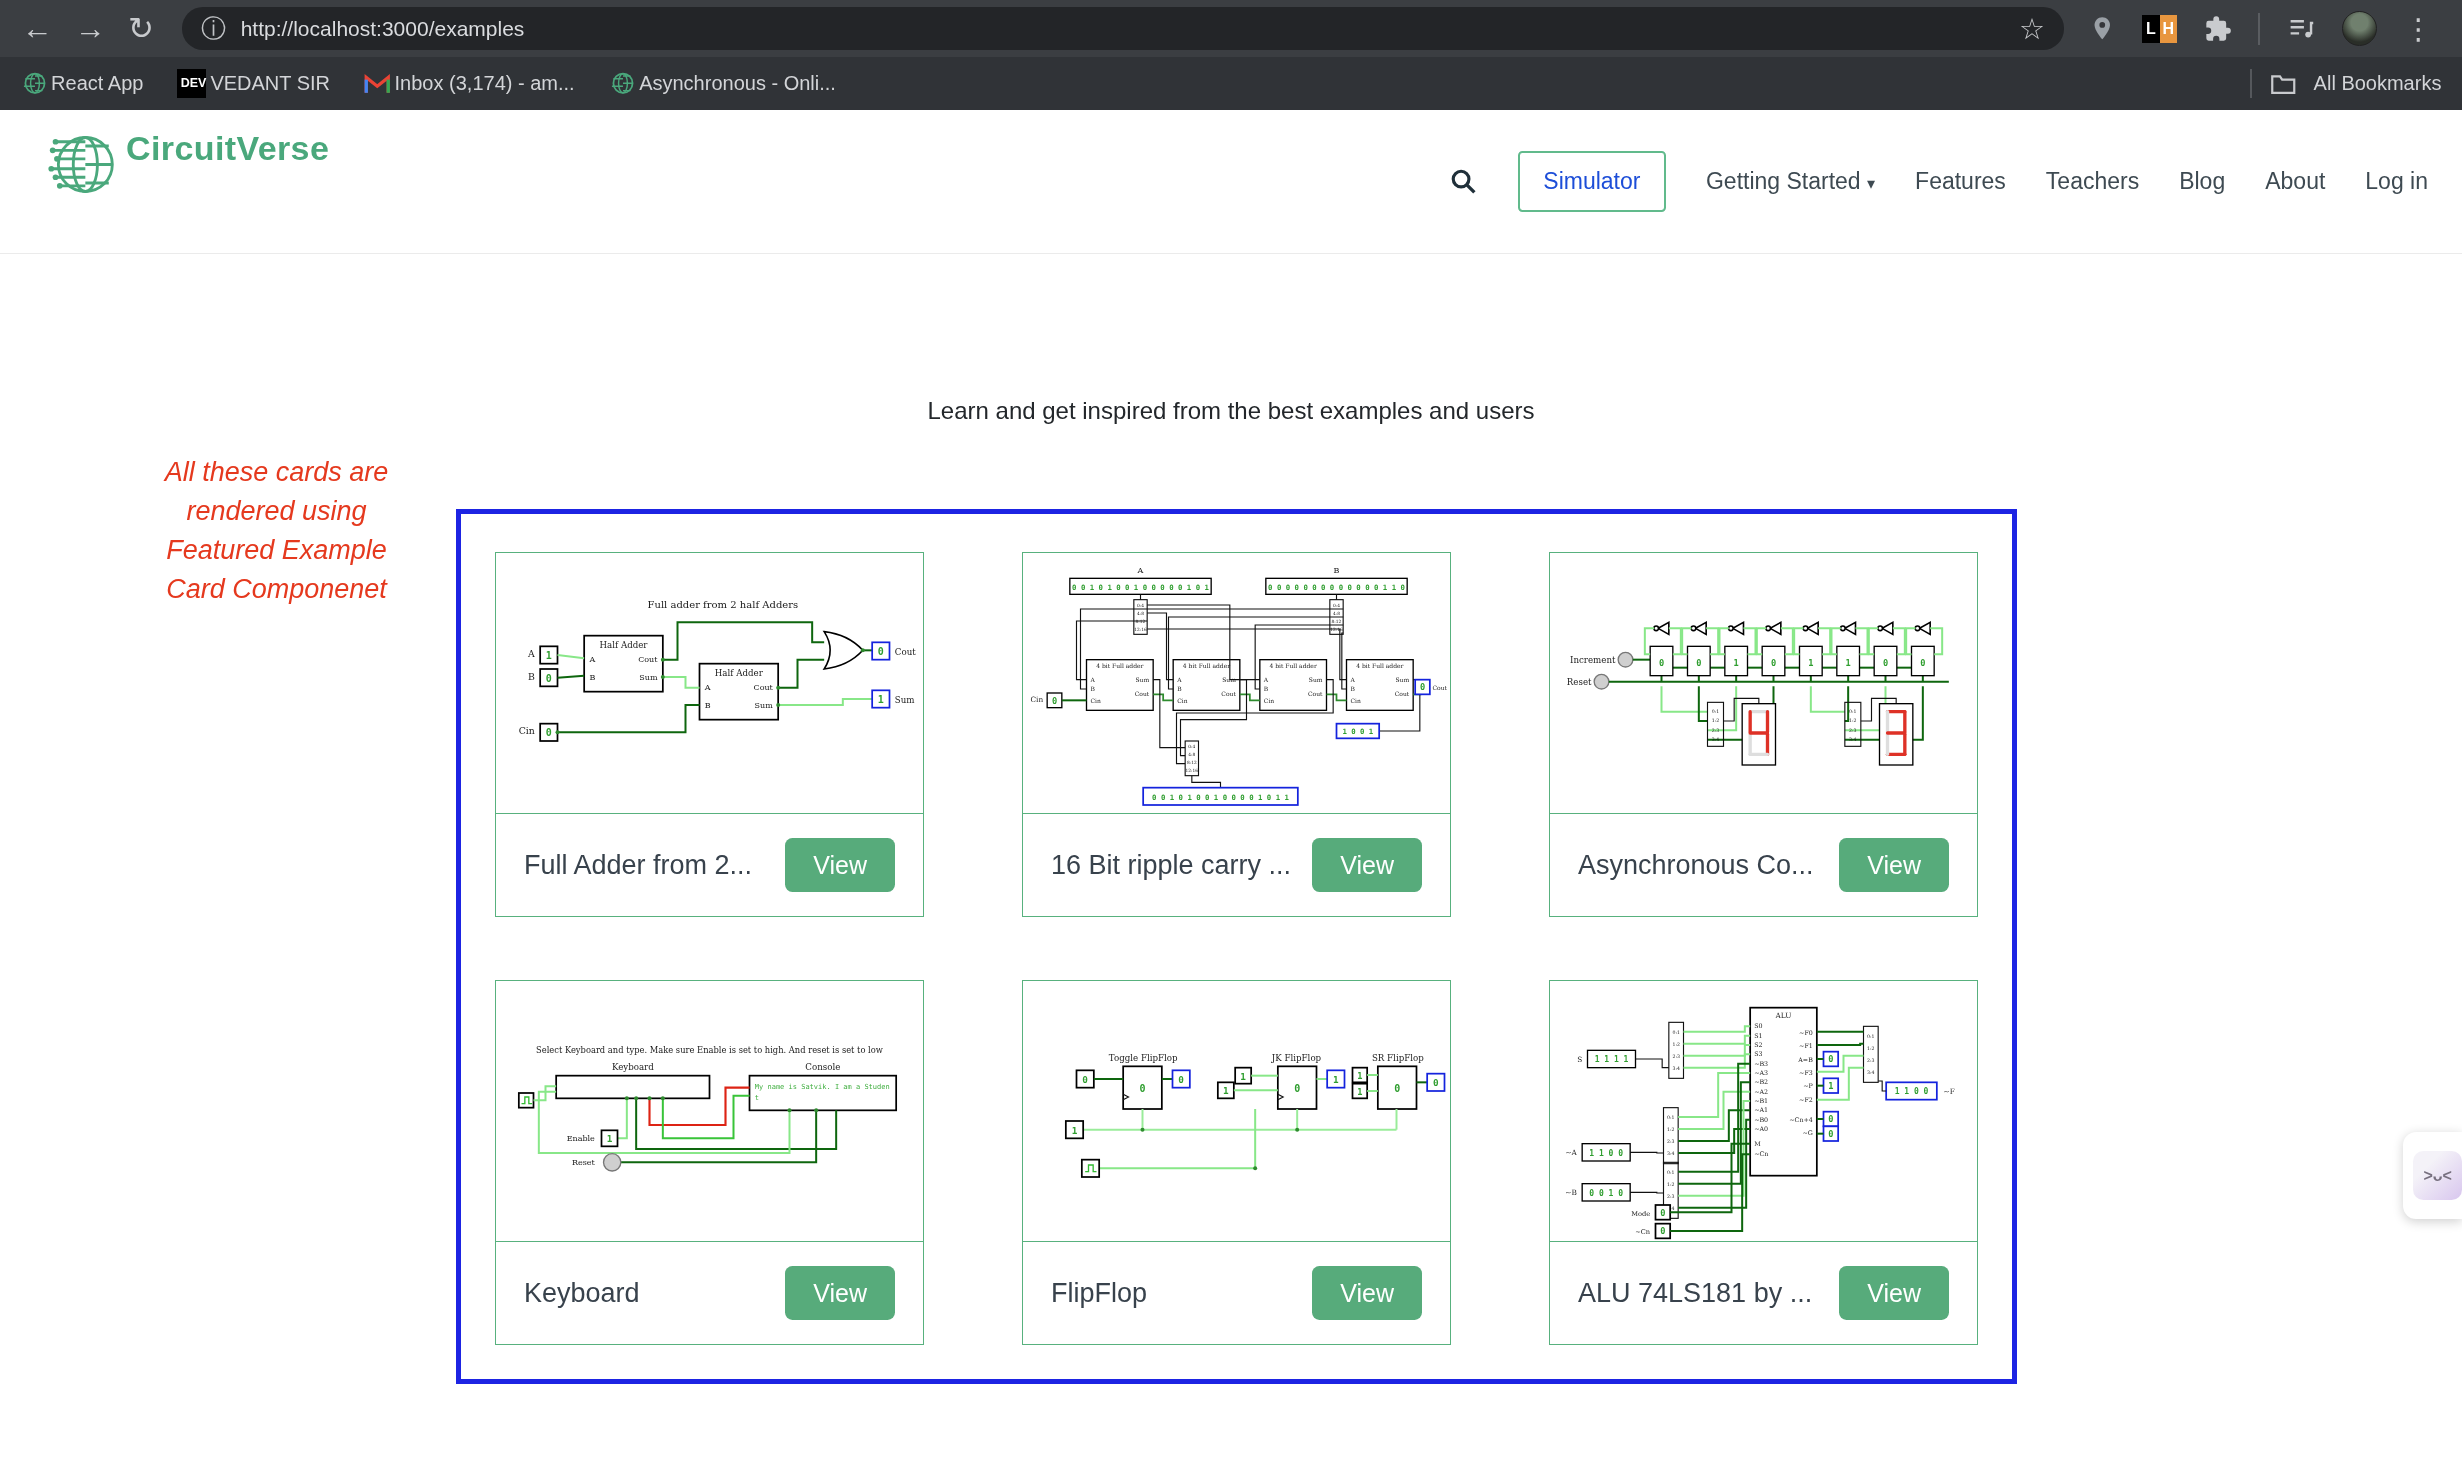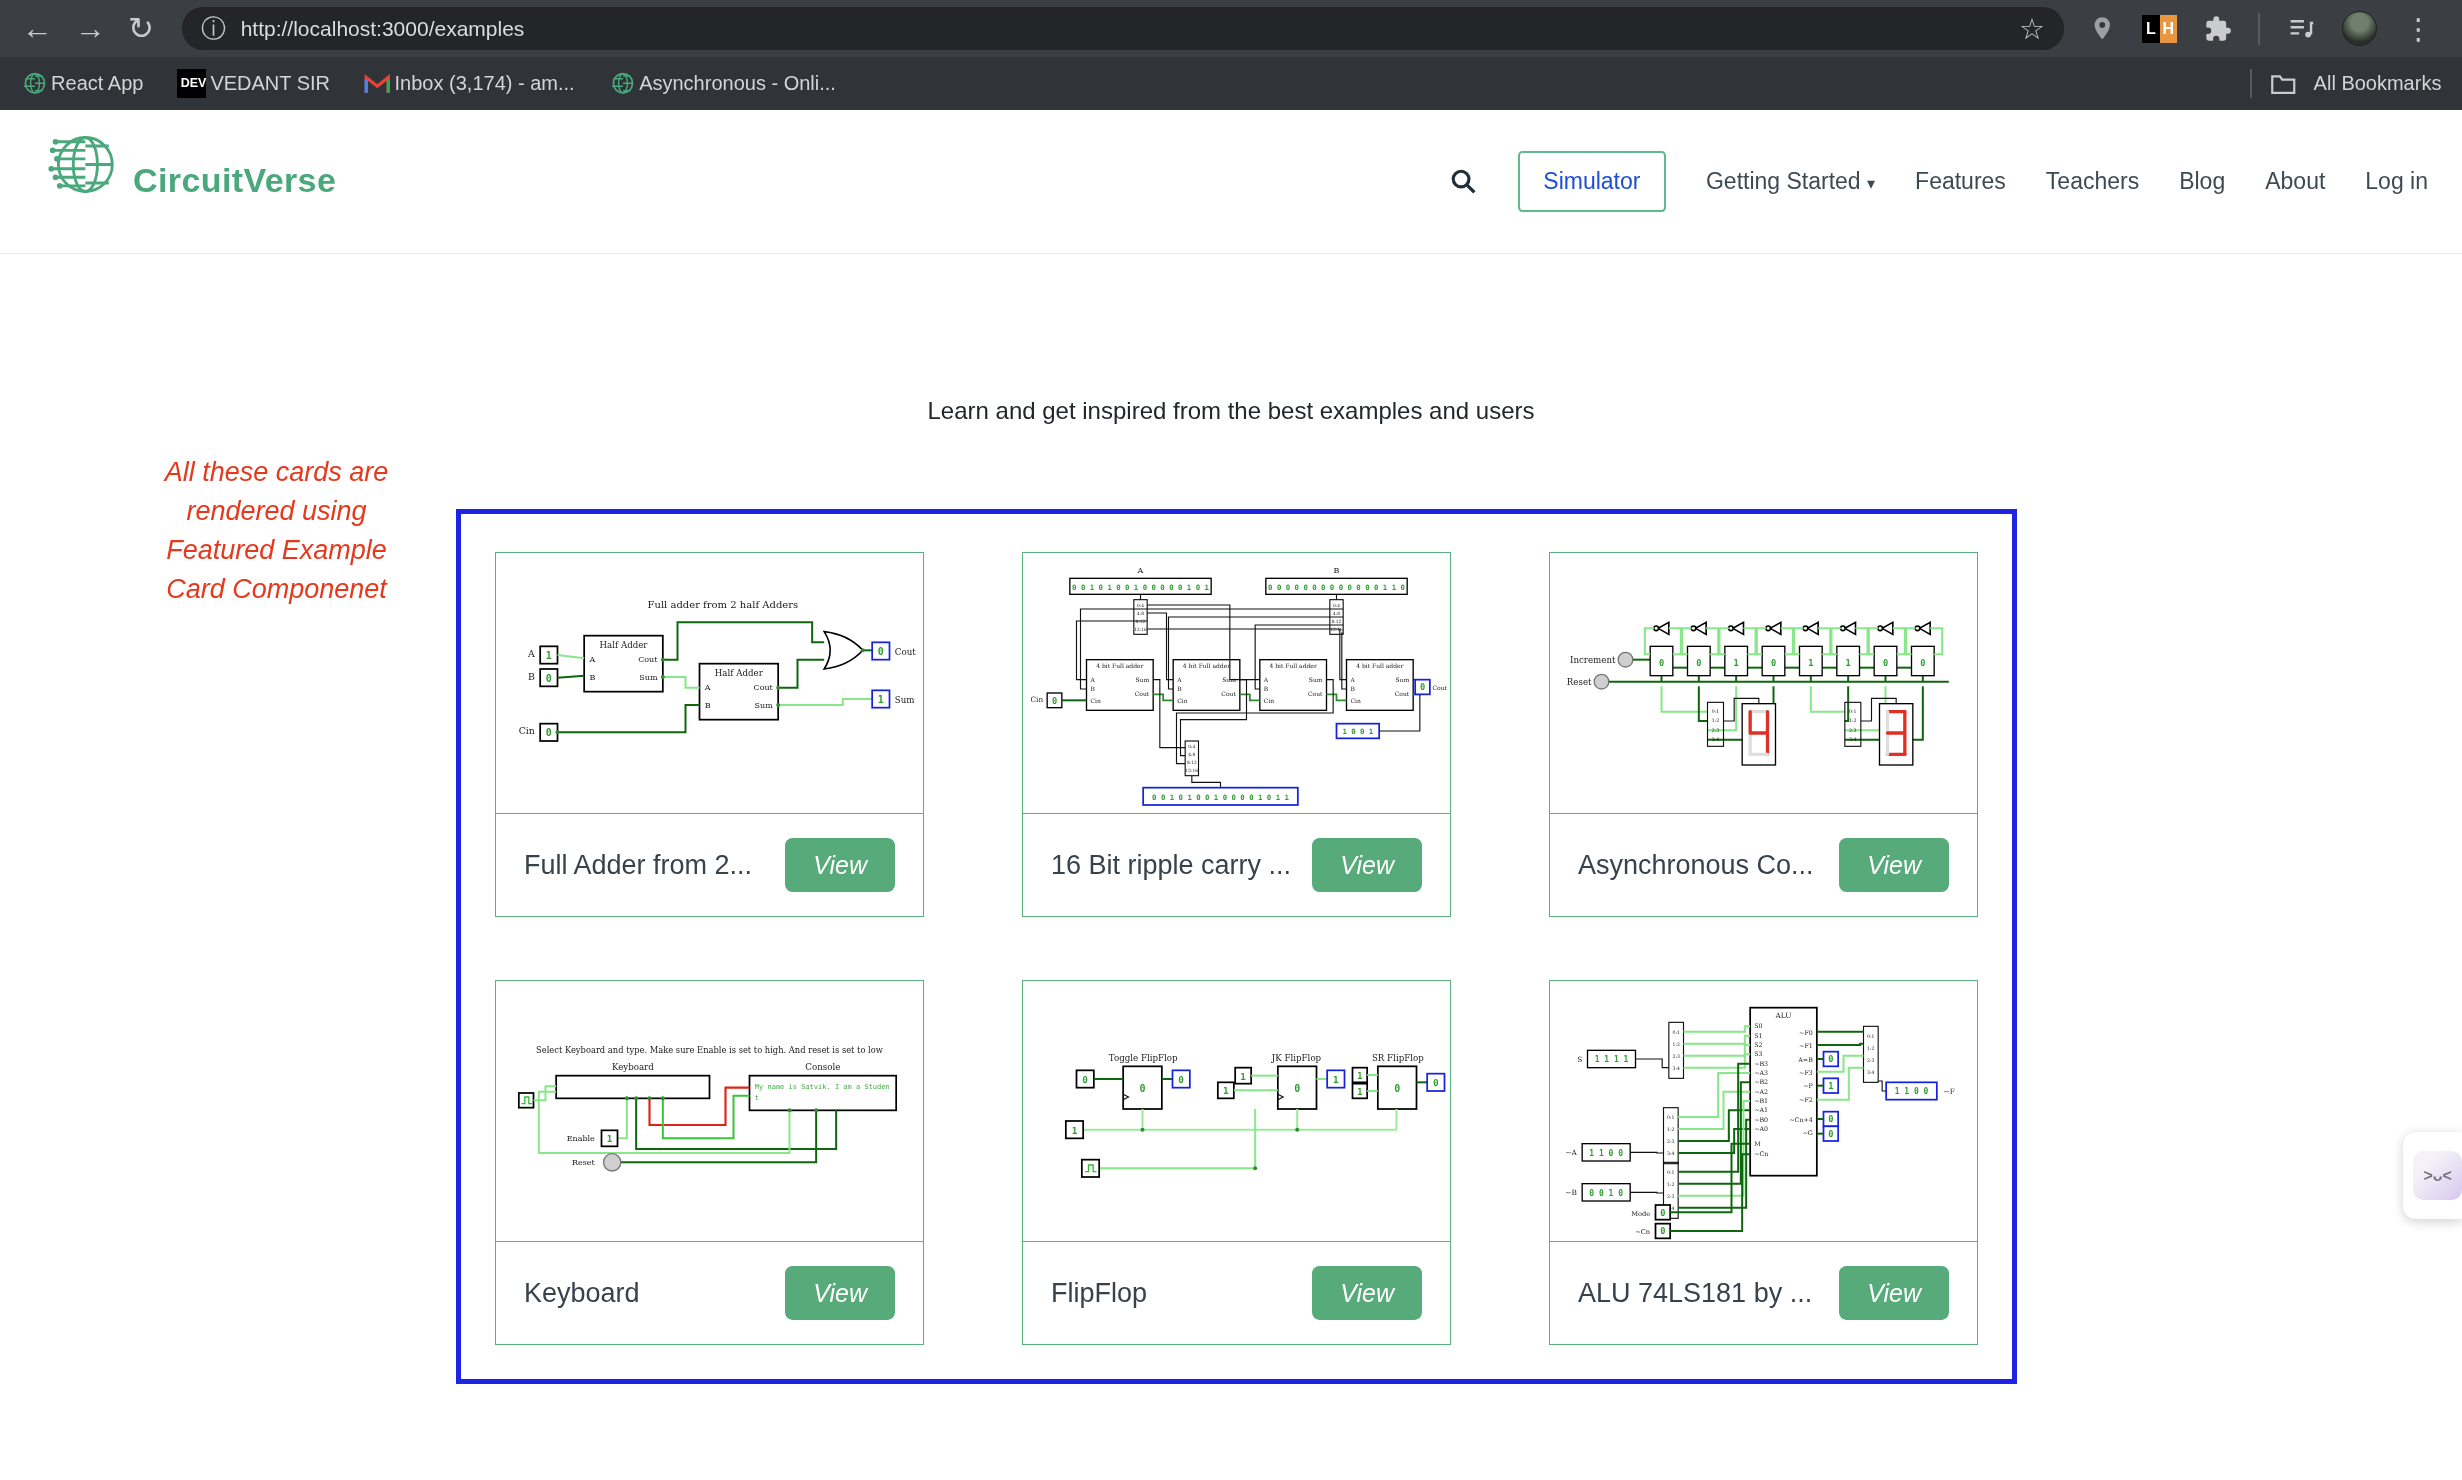--- a/index.html
+++ b/index.html
@@ -22,40 +22,40 @@
   .dots { color:#c8cacd; font-size:29px; }
 
   .bookmarks { position:absolute; top:57px; left:0; width:100%; height:53px; background:#303337; display:flex; align-items:center; padding:0 20.6px; color:#d3d5d8; font-size:20px; }
   .bm { display:flex; align-items:center; gap:4px; margin-right:34px; white-space:nowrap; }
   .dev { width:29px; height:29px; background:#000; color:#fff; font-weight:bold; font-size:12.5px; line-height:29px; text-align:right; }
   .bm-right { margin-left:auto; display:flex; align-items:center; gap:17.6px; }
   .sep-v2 { width:2.2px; height:29px; background:#55585c; }
 
   
   .siteheader { position:absolute; top:110px; left:0; width:100%; height:144px; background:#fff; border-bottom:1.5px solid #ebebeb; }
-  .logo { position:absolute; left:47px; top:19px; display:flex; align-items:flex-end; gap:15px; }
+  .logo { position:absolute; left:47px; top:19px; display:flex; align-items:flex-start; gap:8px; }
   .brand { font-size:34px; font-weight:bold; color:#4aa87c; letter-spacing:0.4px; }
   .nav { position:absolute; right:34px; top:0; height:100%; display:flex; align-items:center; gap:40px; font-size:23px; color:#3e4a52; }
   .nav-item { white-space:nowrap; }
   .sim-btn { border:2.2px solid #61ba8c; border-radius:4.4px; padding:14.7px 23.5px; color:#1d4ed8; background:#fff; font-size:23px; font-family:inherit; }
   .caret { font-size:16px; }
 
   
   .examples-title { position:absolute; top:294px; width:100%; text-align:center; font-size:60px; font-weight:500; color:#2e7d68; letter-spacing:0.7px; }
   .subtitle { position:absolute; top:397px; width:100%; text-align:center; font-size:24px; color:#23272b; }
   .annotation { position:absolute; left:109px; top:453px; width:335px; text-align:center; color:#e5391e; font-style:italic; font-weight:normal; font-size:27px; line-height:1.45; }
 
   .frame { position:absolute; left:456px; top:509px; width:1561px; height:875px; border:5.9px solid #1d24e3; padding:38px 34px 31px; }
   .grid { display:grid; grid-template-columns:repeat(3,429px); grid-template-rows:365px 365px; column-gap:98px; row-gap:63px; }
   .card { border:1.5px solid #58b17e; background:#fff; display:flex; flex-direction:column; }
   .art { height:261px; border-bottom:1.5px solid #58b17e; }
   .art svg { width:100%; height:100%; display:block; }
   .cfooter { flex:1; display:flex; align-items:center; justify-content:space-between; padding:0 28px; }
   .ctitle { font-size:27px; color:#38424c; }
-  .view-btn { background:#57ab7b; border:none; color:#fff; font-size:25px; padding:12.5px 28px; border-radius:7.4px; font-family:inherit;font-style:italic; }
+  .view-btn { background:#57ab7b; border:none; color:#fff; font-size:25px; padding:12.5px 28px; border-radius:7.4px; font-family:inherit; }
 
   .side-widget { position:absolute; right:0; top:1132px; width:59px; height:87px; background:#fff; border-radius:13.2px 0 0 13.2px; box-shadow:0 2.9px 10.3px rgba(0,0,0,.18); display:flex; align-items:center; }
   .face { width:49px; height:49px; margin-left:10.3px; border-radius:10.3px; background:linear-gradient(135deg,#f4f2f8 30%,#d8c6ee); display:flex; align-items:center; justify-content:center; color:#77707f; font-weight:bold; font-size:16px; }
 
   
   svg text { font-family:"DejaVu Serif",serif; fill:#1a1a1a; }
   svg .val { font-family:"DejaVu Sans Mono",monospace; fill:#2f9e2f; font-weight:bold; }
   svg .con { fill:#3fae3f; font-family:"DejaVu Sans Mono",monospace; }
   svg .mid { text-anchor:middle; } svg .end { text-anchor:end; }
   svg .bx { fill:#fff; stroke:#000; stroke-width:2; }

